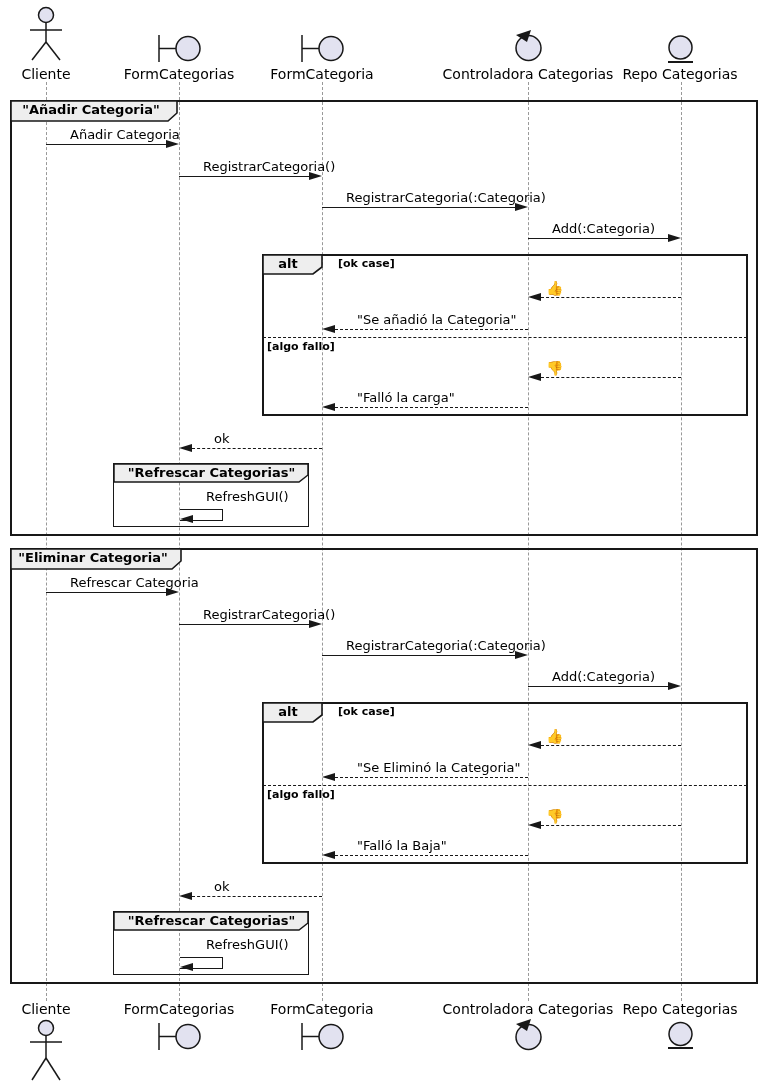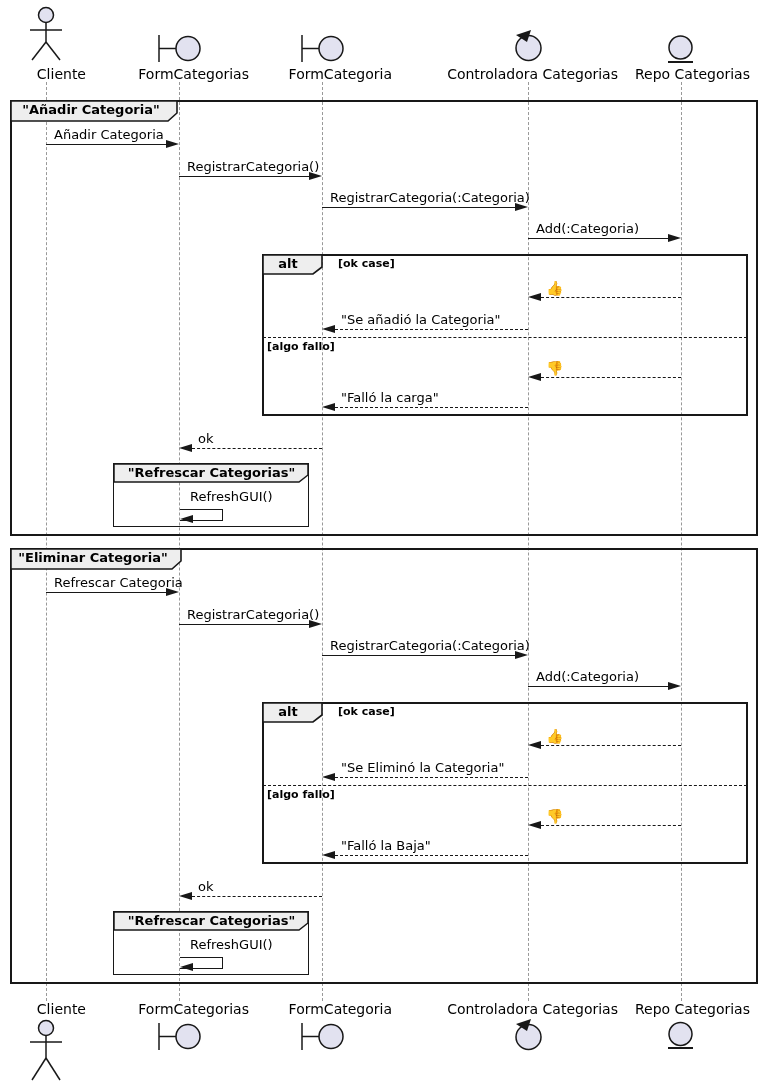--- a/index.html
+++ b/index.html
@@ -1,24 +1,24 @@
 <!DOCTYPE html>
 <html><head>
 <meta charset="utf-8">
 <style>
   html,body { margin:0; padding:0; background:#ffffff; }
   .canvas { position:relative; width:764px; height:1082px; background:#ffffff;
             font-family:"DejaVu Sans", sans-serif; overflow:hidden; color:#000; }
   .lifeline { position:absolute; top:82px; height:919px; width:0; border-left:1px dashed #999999; }
-  .plabel { position:absolute; height:17px; font-size:14px; text-align:right; white-space:nowrap; }
+  .plabel { position:absolute; height:17px; font-size:14px; text-align:center; white-space:nowrap; }
   .frame { position:absolute; border:2px solid #181818; background:transparent; }
   .innerframe { position:absolute; border:1.5px solid #181818; background:transparent; }
   .tab { position:absolute; }
   .tabtitle { position:absolute; font-size:13px; font-weight:bold; text-align:center; white-space:nowrap; }
-  .msg { position:absolute; font-size:13px; white-space:nowrap; }
+  .msg { position:absolute; font-size:13px; white-space:nowrap;margin-left:16px; }
   .guard { position:absolute; font-size:11px; font-weight:bold; white-space:nowrap; }
   .ln  { position:absolute; height:0; border-top:1px solid #181818; }
   .lnd { position:absolute; height:0; border-top:1px dashed #181818; }
   .divider { position:absolute; height:0; border-top:1px dashed #181818; }
   .ar { position:absolute; width:0; height:0; border-top:4px solid transparent;
         border-bottom:4px solid transparent; border-left:13px solid #181818; }
   .al { position:absolute; width:0; height:0; border-top:4px solid transparent;
         border-bottom:4px solid transparent; border-right:13px solid #181818; }
   .loop { position:absolute; border:1px solid #181818; border-left:none; background:transparent; }
   .emoji { position:absolute; font-size:14px; line-height:14px; }

